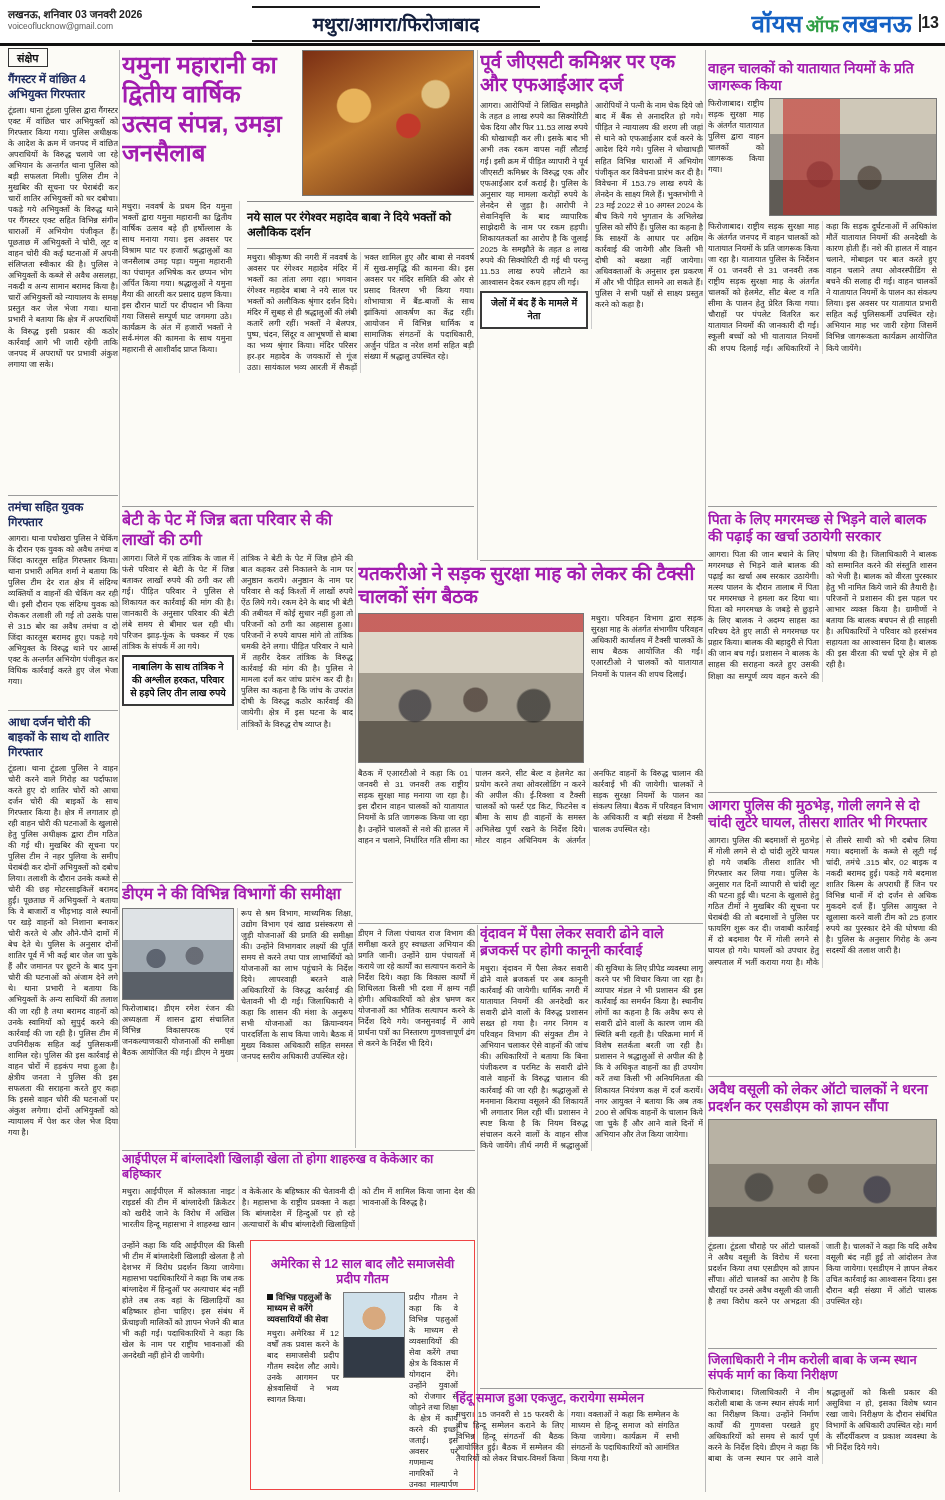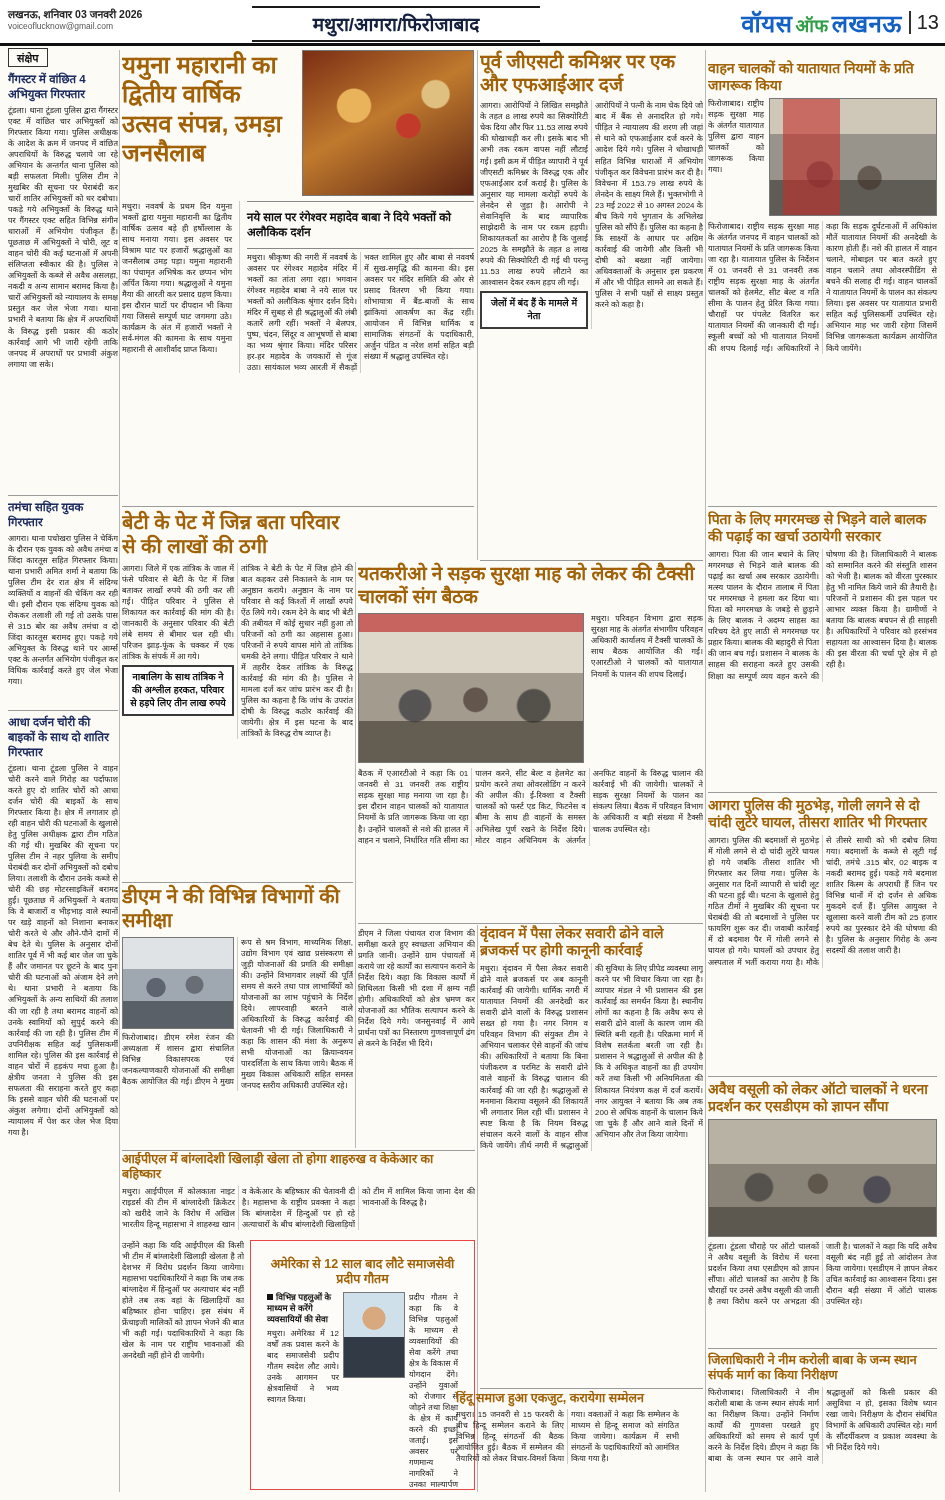--- a/index.html
+++ b/index.html
@@ -1,24 +1,24 @@
 <!DOCTYPE html>
 <html><head>
 <meta charset="utf-8">
 <style>
   *{margin:0;padding:0;box-sizing:border-box}
   html,body{background:#9a9a9a;font-family:"Liberation Sans","DejaVu Sans",sans-serif}
   .page{position:relative;width:945px;height:1500px;margin:0 auto;background:#fcfbf6;color:#1a1a1a;overflow:hidden}
   .abs{position:absolute}
   .art{overflow:hidden}
   .row{display:flex;align-items:flex-start}
-  .hl{color:#a16207;font-weight:bold;line-height:1.22}
+  .hl{color:#a21caf;font-weight:bold;line-height:1.22}
   .h-xxl{font-size:24px}
   .h-xl{font-size:19px}
-  .h-lg{font-size:20px}
+  .h-lg{font-size:16px}
   .h-md{font-size:14px}
   .h-sm{font-size:12.5px}
   .body-txt{font-size:8px;line-height:1.38;text-align:justify;color:#222}
   .body-txt p{margin-bottom:3px}
   .cols2{column-count:2;column-gap:7px;column-rule:1px solid #ccc}
   .cols3{column-count:3;column-gap:7px;column-rule:1px solid #ccc}
   .sep-top{border-top:1px solid #9b9b9b;padding-top:4px}
   .photo{border:1px solid #777;flex:none}
   .vline{position:absolute;width:1px;background:#b8b8b8}
   .hline{position:absolute;height:1px;background:#9b9b9b}
@@ -26,21 +26,21 @@
   .subhead{font-size:11.5px;font-weight:bold;color:#101010;border-top:1px solid #888;border-bottom:1px solid #888;padding:8px 0;margin-bottom:3px;line-height:1.3}
   .masthead{position:absolute;left:0;top:0;width:945px;height:46px;border-bottom:3px solid #101010;background:#fff}
   .mh-left{position:absolute;left:8px;top:7px}
   .mh-date{font-size:10.5px;font-weight:bold;color:#222}
   .mh-email{font-size:8.5px;color:#555}
   .mh-center{position:absolute;left:252px;top:6px;width:288px;text-align:center;font-size:19px;font-weight:bold;color:#14203e;border-top:2.5px solid #1a1a1a;border-bottom:2.5px solid #1a1a1a;padding:3px 0}
   .mh-right{position:absolute;right:6px;top:6px;display:flex;align-items:center}
   .brand{font-size:24px;font-weight:bold;letter-spacing:.5px}
   .brand .b-blue{color:#1461c4}
   .brand .b-green{color:#2f9e44;font-size:18px;padding:0 3px}
-  .pageno{font-size:20px;font-weight:normal;color:#222;border-left:2px solid #333;padding-left:6px;margin-left:7px}
+  .pageno{font-size:16px;font-weight:bold;color:#222;border-left:2px solid #333;margin-left:7px}
   .brief-label{display:inline-block;border:1.5px solid #333;padding:1px 8px;font-size:11px;font-weight:bold;margin-bottom:5px;color:#111}
   .b-art{overflow:hidden;margin-bottom:5px}
   .b-art h3{font-size:11.5px;color:#1c2a5e;line-height:1.3;margin-bottom:3px;font-weight:bold}
   .bullet-sub{font-weight:bold;font-size:8.5px;line-height:1.3;margin-bottom:3px}
   .sq{display:inline-block;width:6px;height:6px;background:#111;margin-right:3px}
   .america-box{border:1px solid #ef4444;padding:16px;background:#fdfcf8}
   .photo-yamuna{background:radial-gradient(circle at 30% 38%,#e8b35a 0 11%,transparent 12%),radial-gradient(circle at 62% 52%,#c23a2a 0 9%,transparent 10%),radial-gradient(circle at 78% 30%,#e0c080 0 8%,transparent 9%),linear-gradient(150deg,#7a2e14,#c07a2e 45%,#5e2413)}
   .photo-vahan{background:linear-gradient(90deg,transparent 0 8%,rgba(195,45,40,.6) 8% 42%,transparent 42%),radial-gradient(circle at 30% 65%,rgba(40,40,50,.55) 0 9%,transparent 10%),radial-gradient(circle at 60% 68%,rgba(60,45,35,.55) 0 9%,transparent 10%),linear-gradient(180deg,#cfc8b8 0 30%,#98948c 30% 70%,#5f5b55 70%)}
   .photo-arto{background:linear-gradient(180deg,rgba(190,50,50,.7) 0 12%,transparent 12%),radial-gradient(circle at 25% 62%,rgba(35,35,45,.6) 0 8%,transparent 9%),radial-gradient(circle at 52% 58%,rgba(55,40,35,.6) 0 8%,transparent 9%),radial-gradient(circle at 78% 62%,rgba(30,30,30,.6) 0 8%,transparent 9%),linear-gradient(180deg,#ded8ca 0 40%,#a39c8e 40% 72%,#635d52 72%)}
   .photo-dm{background:radial-gradient(circle at 30% 55%,rgba(40,45,60,.55) 0 10%,transparent 11%),radial-gradient(circle at 65% 52%,rgba(60,60,70,.55) 0 10%,transparent 11%),linear-gradient(180deg,#dfe3e6 0 35%,#9fa8b0 35% 70%,#5a6068 70%)}

